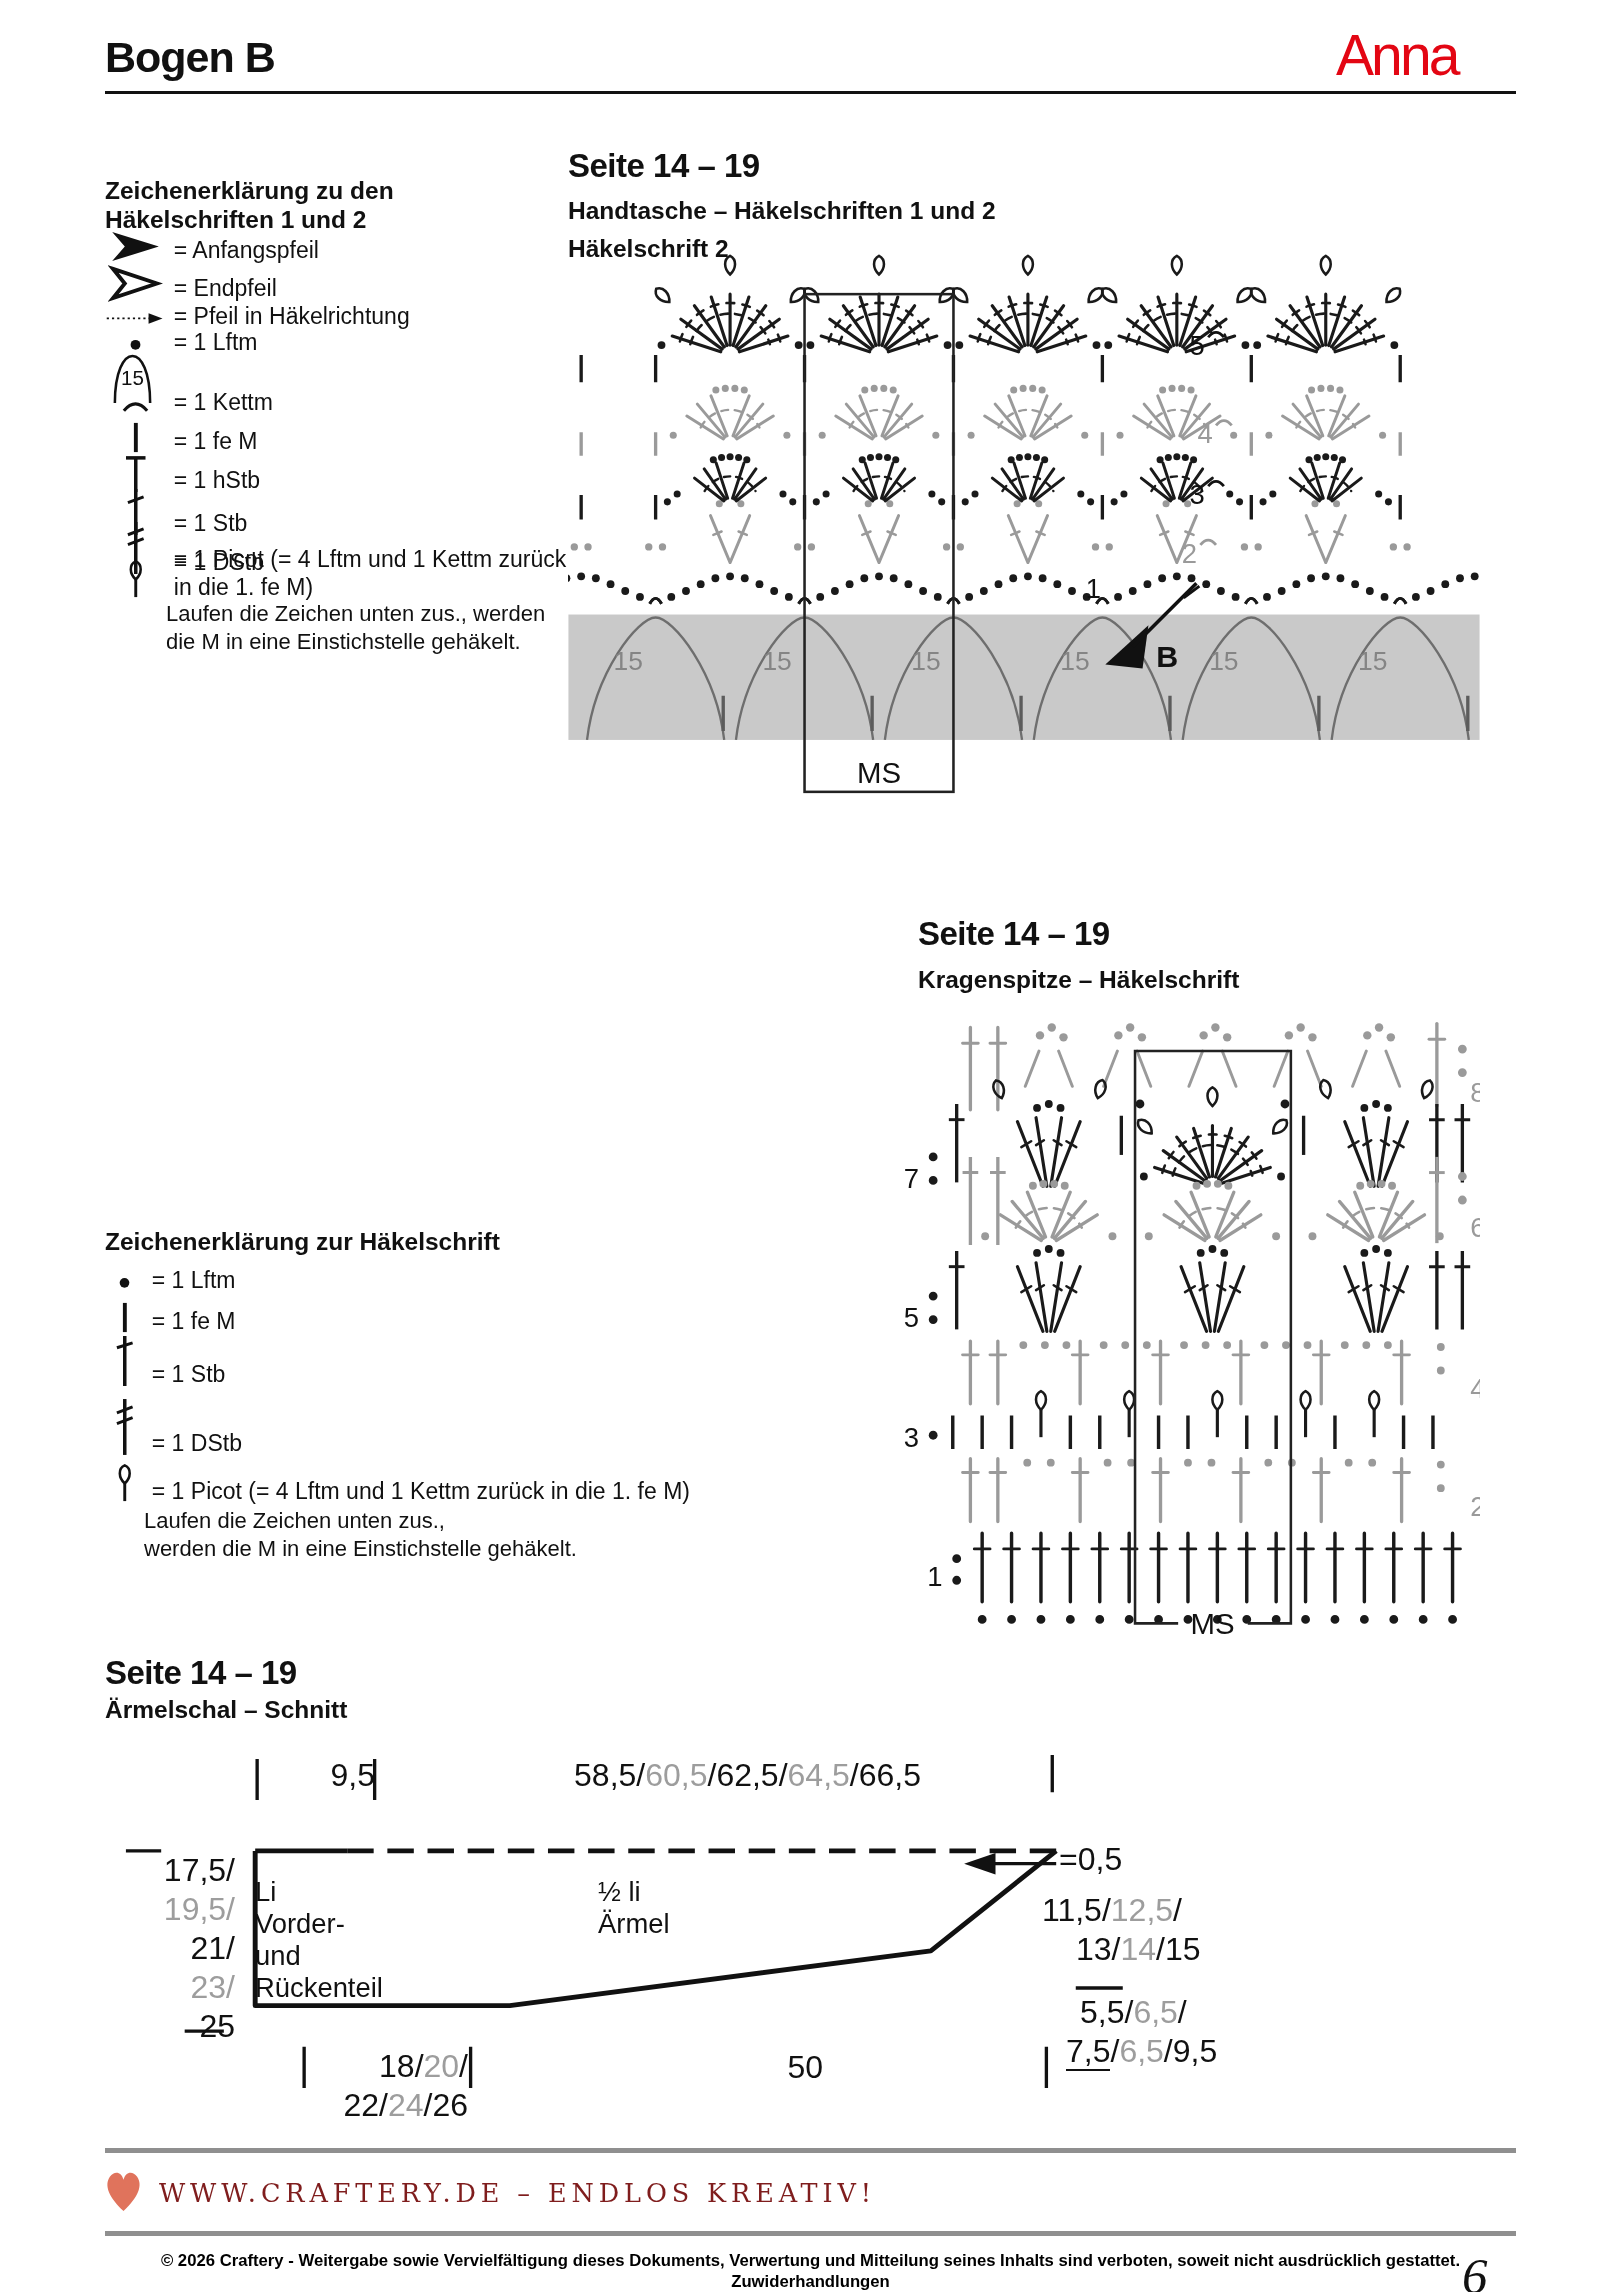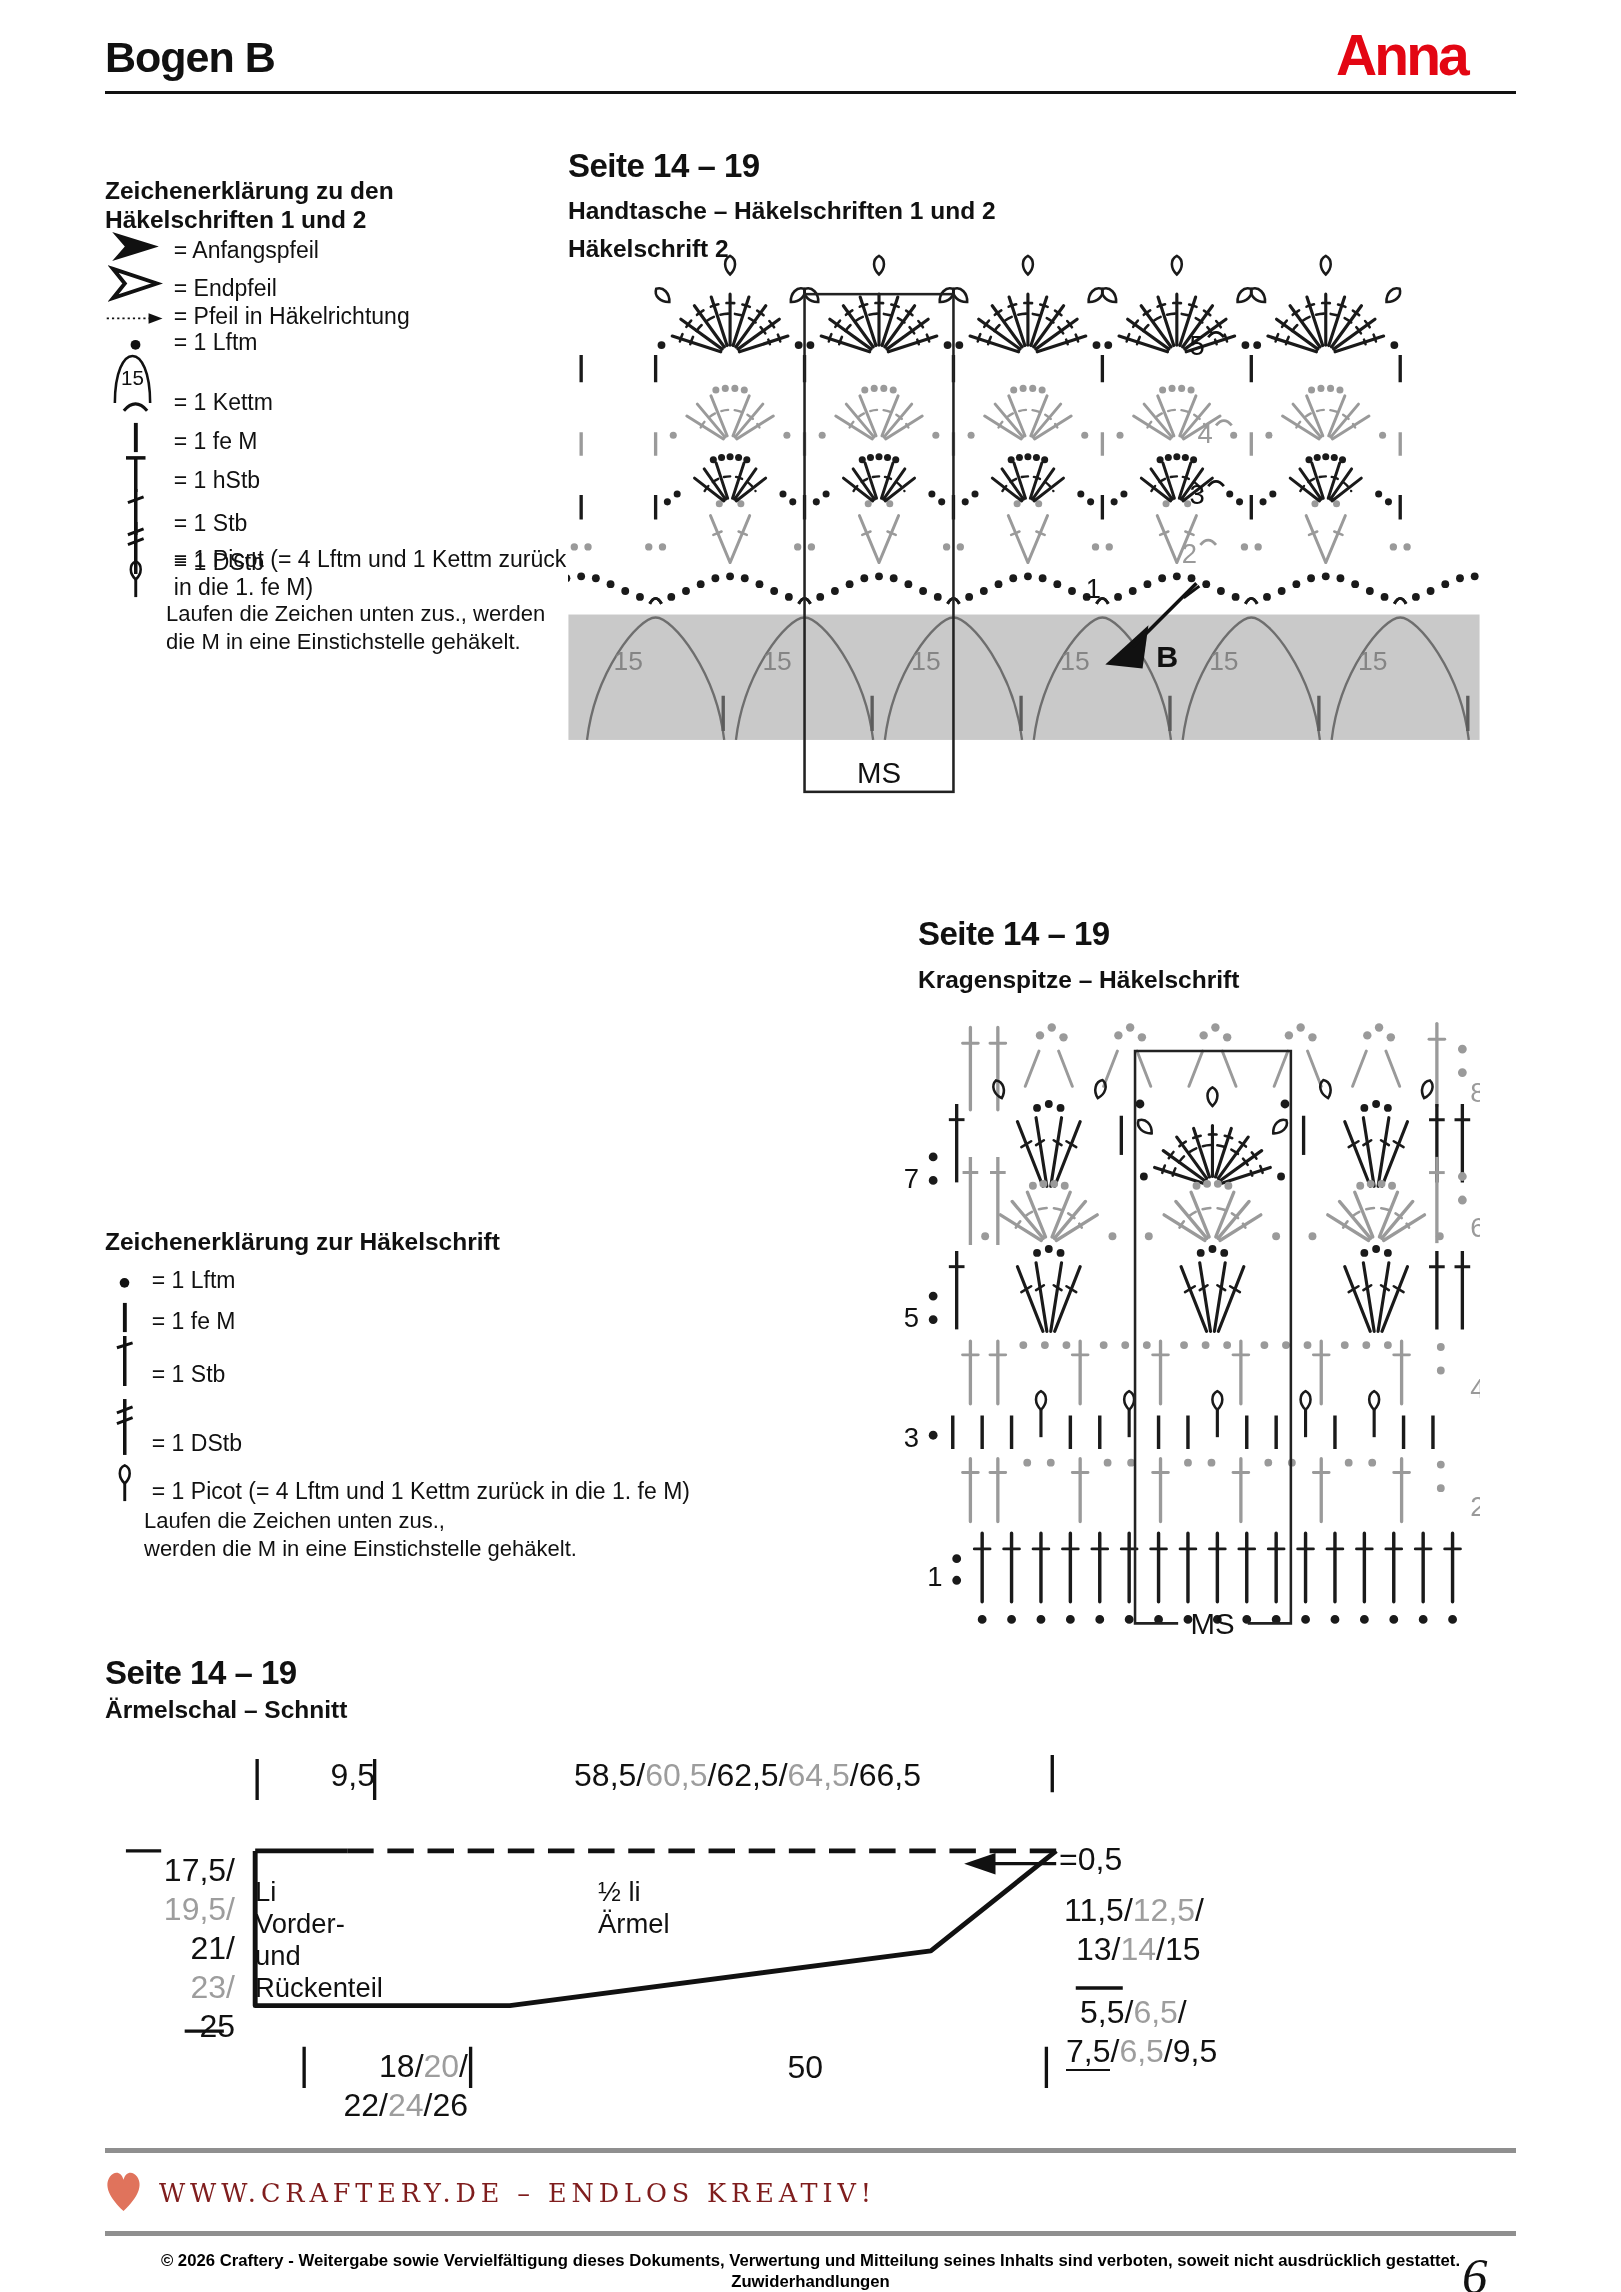--- a/index.html
+++ b/index.html
@@ -1,20 +1,20 @@
 <!DOCTYPE html>
 <html><head>
 <meta charset="utf-8">
 <style>
   html,body{margin:0;padding:0;background:#e8e8e8}
   #page{position:relative;width:1621px;height:2293px;background:#fff;
         font-family:"Liberation Sans",sans-serif;color:#111;overflow:hidden}
   .abs{position:absolute}
   .h1{font-size:43px;font-weight:bold;letter-spacing:-1px}
-  .brand{font-size:57px;font-weight:bold;color:#e30613;letter-spacing:-2.9px}
+  .brand{font-size:57px;font-weight:normal;color:#e30613;letter-spacing:-2.9px}
   .rule{background:#111;height:2.9px}
   .frule{background:#8f8f8f;height:4.9px}
   .sec{font-size:33px;font-weight:bold;letter-spacing:-0.5px}
   .sub{font-size:24.5px;font-weight:bold}
   .ltit{font-size:24.5px;font-weight:bold;line-height:29px}
   .lrow{position:absolute;left:105px;display:flex;align-items:flex-end}
   .lico{width:61px;display:flex;justify-content:center;flex:0 0 61px}
   .llab{font-size:23px;padding-left:7.8px;line-height:28px;white-space:nowrap}
   .note{position:absolute;font-size:22px;line-height:28px;width:392px}
   .m{font-size:32px;white-space:nowrap}
@@ -532,21 +532,21 @@
       <div>Li</div>
       <div>Vorder-</div>
       <div>und</div>
       <div>Rückenteil</div>
     </div>
     <div class="abs pl" style="left:500px;top:123px;width:176px">
       <div>½ li</div>
       <div>Ärmel</div>
     </div>
 
-    <div class="abs m" style="left:966px;top:139px"><span>11,5/</span><span class="gray">12,5</span><span>/</span></div>
+    <div class="abs m" style="left:944px;top:139px"><span>11,5/</span><span class="gray">12,5</span><span>/</span></div>
     <div class="abs m" style="left:978px;top:178px"><span>13/</span><span class="gray">14</span><span>/15</span></div>
 
     <div class="abs m" style="left:982px;top:241px"><span>5,5/</span><span class="gray">6,5</span><span>/</span></div>
     <div class="abs m" style="left:968px;top:280px"><span class="u75">7,5</span><span>/</span><span class="gray">6,5</span><span>/9,5</span></div>
 
     <div class="abs m ctr" style="left:211px;top:294px;width:159px;line-height:39px">
       <div><span>18/</span><span class="gray">20</span><span>/</span></div>
       <div><span>22/</span><span class="gray">24</span><span>/26</span></div>
     </div>
     <div class="abs m ctr" style="left:588px;top:296px;width:137px">50</div>

